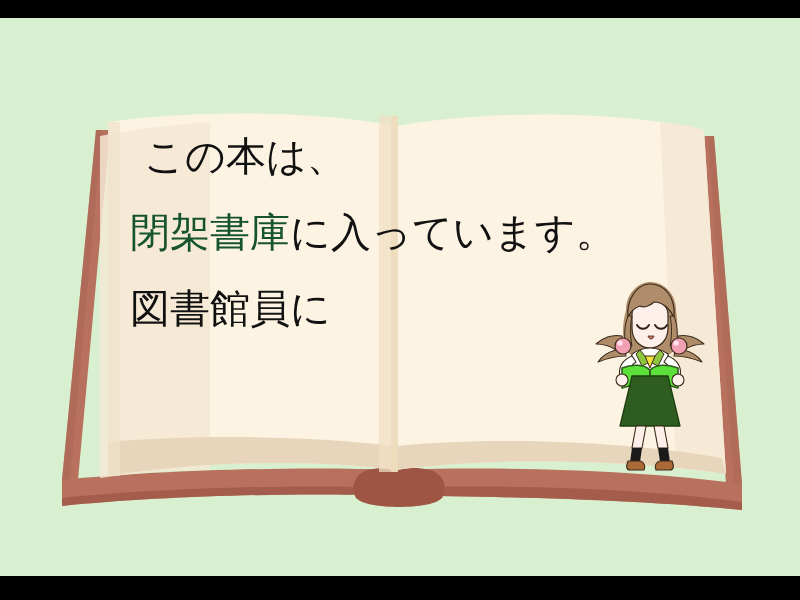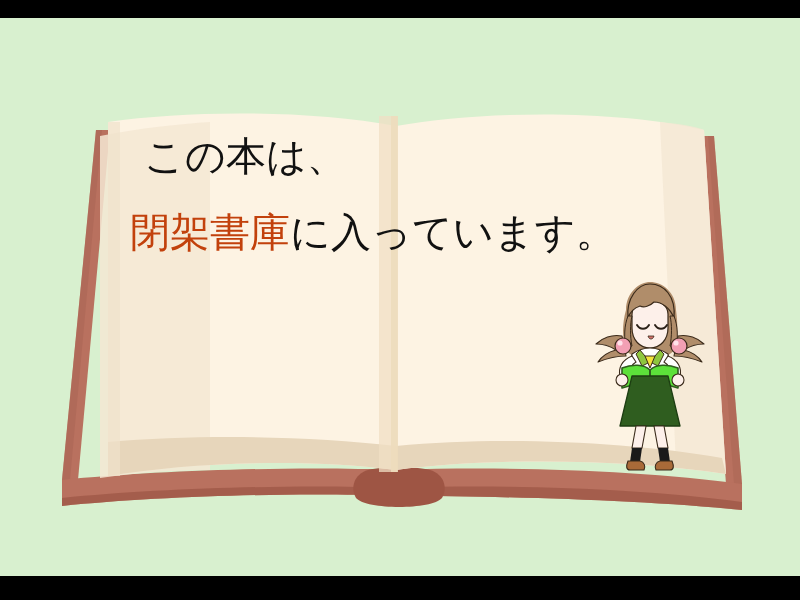--- a/index.html
+++ b/index.html
@@ -67,21 +67,21 @@
     white-space: nowrap;
   }
   .text-line {
     height: 76px;
   }
   .line-indent-1 { padding-left: 14px; }
   .line-indent-2 { padding-left: 0px; }
   .line-indent-3 { padding-left: 0px; }
   .line-indent-4 { padding-left: 10px; }
   .emph-red {
-    color: #c2410c;
+    color: #14532d;
   }
 
   
   #girl {
     position: absolute;
     left: 592px;
     top: 258px;
     width: 116px;
     height: 196px;
     z-index: 20;
@@ -131,20 +131,23 @@
       <path d="M 108,104 L 120,104 L 120,458 L 108,458 Z" fill="#efe1cb" opacity="0.7"></path>
     </svg>
 
     <div id="page-text">
       <div class="text-line line-indent-1">
         <span>この本は、</span>
       </div>
       <div class="text-line line-indent-2">
         <span class="emph-red">閉架書庫</span><span>に入っています。</span>
       </div>
+      <div class="text-line line-indent-3">
+        <span>図書館員に</span>
+      </div>
     </div>
 
     <div id="girl">
       <svg viewBox="0 0 116 196" width="116" height="196" xmlns="http://www.w3.org/2000/svg">
 
         <path d="M 34,34 C 34,16 48,6 58,6 C 70,6 84,16 84,34 C 86,48 86,62 82,74 C 78,80 70,82 58,82 C 46,82 38,80 34,74 C 30,62 30,48 34,34 Z" fill="#b08d6a"></path>
 
         <path d="M 30,60 C 20,58 10,62 4,68 C 12,68 18,70 24,74 C 16,76 10,80 6,86 C 16,82 26,80 34,80 Z" fill="#b08d6a" stroke="#3a2a1a" stroke-width="1.1" stroke-linejoin="round"></path>
 
         <path d="M 86,60 C 96,58 106,62 112,68 C 104,68 98,70 92,74 C 100,76 106,80 110,86 C 100,82 90,80 82,80 Z" fill="#b08d6a" stroke="#3a2a1a" stroke-width="1.1" stroke-linejoin="round"></path>

